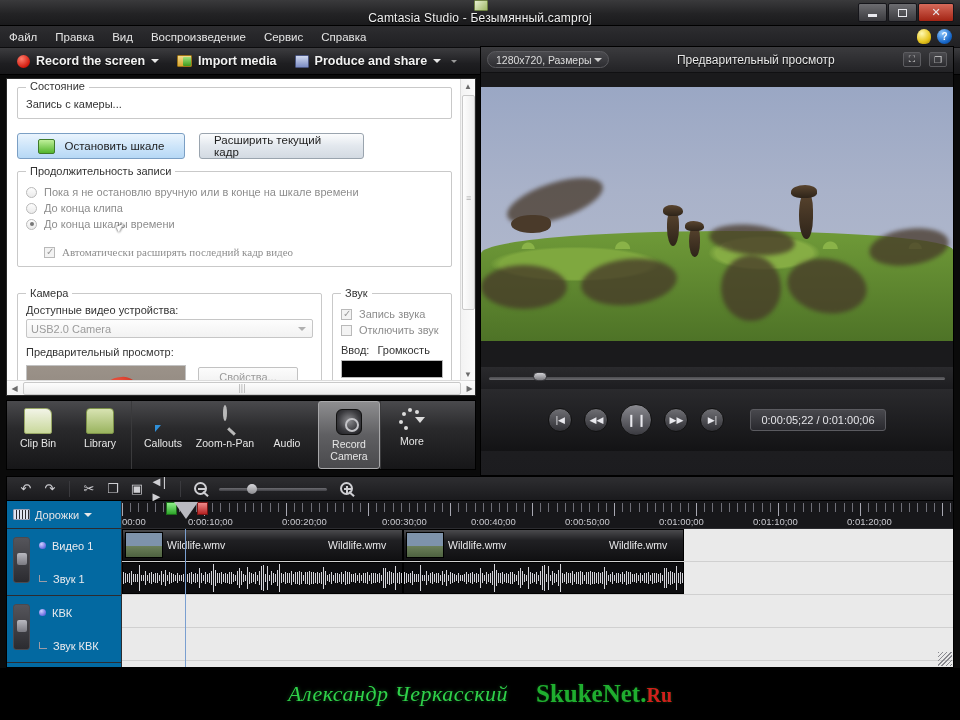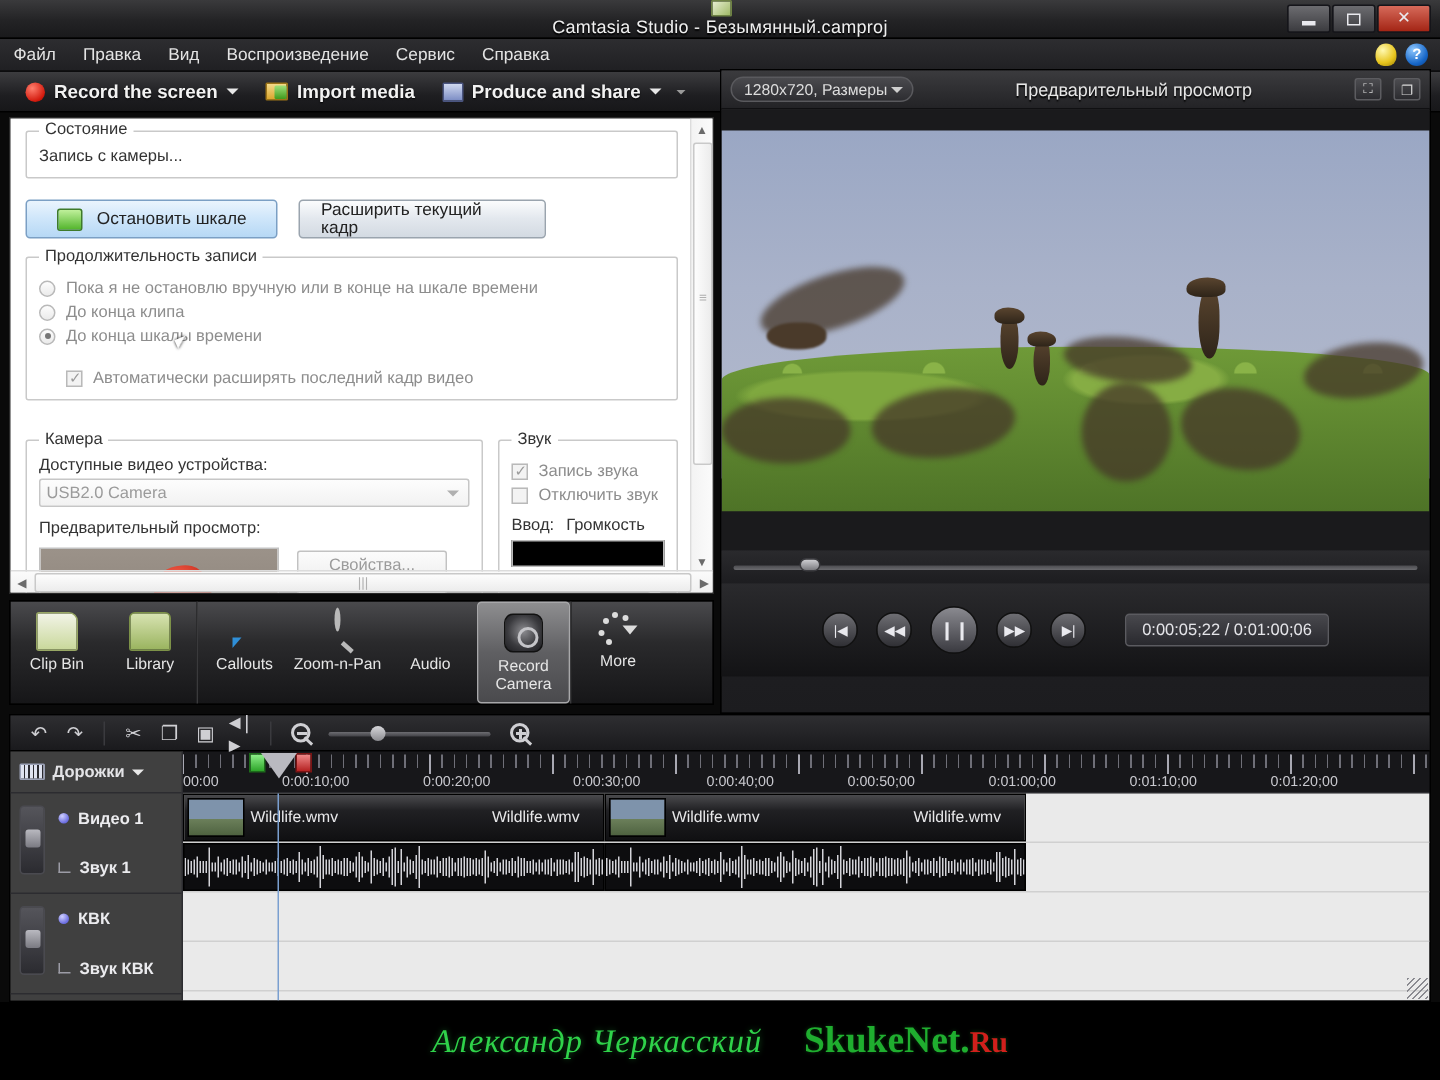--- a/index.html
+++ b/index.html
@@ -114,21 +114,21 @@
   .greensq{ width:17px;height:15px;border:1px solid #3e7a2a;border-radius:2px;
     background:linear-gradient(#bff09b,#53b52c);}
   .wbtn.second{ width:165px; }
 
   .radio-row{ display:flex; align-items:center; gap:7px; margin:4px 0; }
   .radio{ width:11px;height:11px;border-radius:50%;border:1px solid #b9b9b9;
           background:linear-gradient(#fdfdfd,#eaeaea); position:relative; flex:0 0 auto;}
   .radio.on:after{ content:''; position:absolute; left:2.5px; top:2.5px;
           width:4px;height:4px;border-radius:50%;background:#777; }
   .rlabel{ font-size:11px; color:#8d8d8d; }
-  .chk-row{ display:flex; align-items:center; gap:7px; margin:16px 0 0 18px; }
+  .chk-row{ display:flex; align-items:center; gap:7px; margin:16px 0 0 18px;font-family:Liberation Serif, serif; }
   .chk{ width:11px;height:11px;border:1px solid #b9b9b9;background:#f3f3f3;
         position:relative; flex:0 0 auto;}
   .chk.on:after{ content:'\2713'; position:absolute; left:1px; top:-2px;
         font-size:10px; color:#9a9a9a; }
 
   .cols{ display:flex; gap:10px; margin-top:14px; }
   .col-cam{ flex:0 0 305px; }
   .col-snd{ flex:1; }
   .fieldlabel{ font-size:11px; color:#333; margin-bottom:3px; }
   .combo{
@@ -326,21 +326,21 @@
     border-radius:50%; background:linear-gradient(#d6d6da,#8b8b90);}
   .magn{ width:13px;height:13px;border-radius:50%;border:2px solid #cfcfd3;position:relative;}
   .magn:after{content:'';position:absolute;right:-4px;bottom:-2px;width:7px;height:2px;
     background:#cfcfd3;transform:rotate(42deg);}
   .magn i{position:absolute;left:2px;top:4px;width:7px;height:2px;background:#cfcfd3;
     font-style:normal;}
   .magn.plus em{position:absolute;left:4.5px;top:1.5px;width:2px;height:7px;background:#cfcfd3;}
 
   .tl-body{ position:absolute; left:0; top:24px; width:946px; height:166px; }
   .tracks-head{ position:absolute; left:0; top:0; width:115px; height:166px;
-    background:#404040; border-right:1px solid #2c2c30;font-weight:bold;}
+    background:#0369a1; border-right:1px solid #2c2c30;}
   .th-top{ height:28px; display:flex; align-items:center; gap:5px; padding-left:6px;
     border-bottom:1px solid #2c2c30;}
   .th-icon{ width:17px;height:11px;border:1px solid #9aa0b5;border-radius:1px;
     background:repeating-linear-gradient(90deg,#dfe3f0 0 2px,#2a2a30 2px 3px);}
   .th-label{ font-size:11px;color:#e3e3e6;}
   .trkgroup{ position:relative; border-bottom:1px solid #2c2c30; }
   .lockbox{ position:absolute; left:6px; top:8px; width:17px;height:46px;
     border:1px solid #4a4a50; border-radius:3px;
     background:linear-gradient(#55555b,#2b2b30);}
   .lockbox:after{content:'';position:absolute;left:3px;top:15px;width:10px;height:12px;

